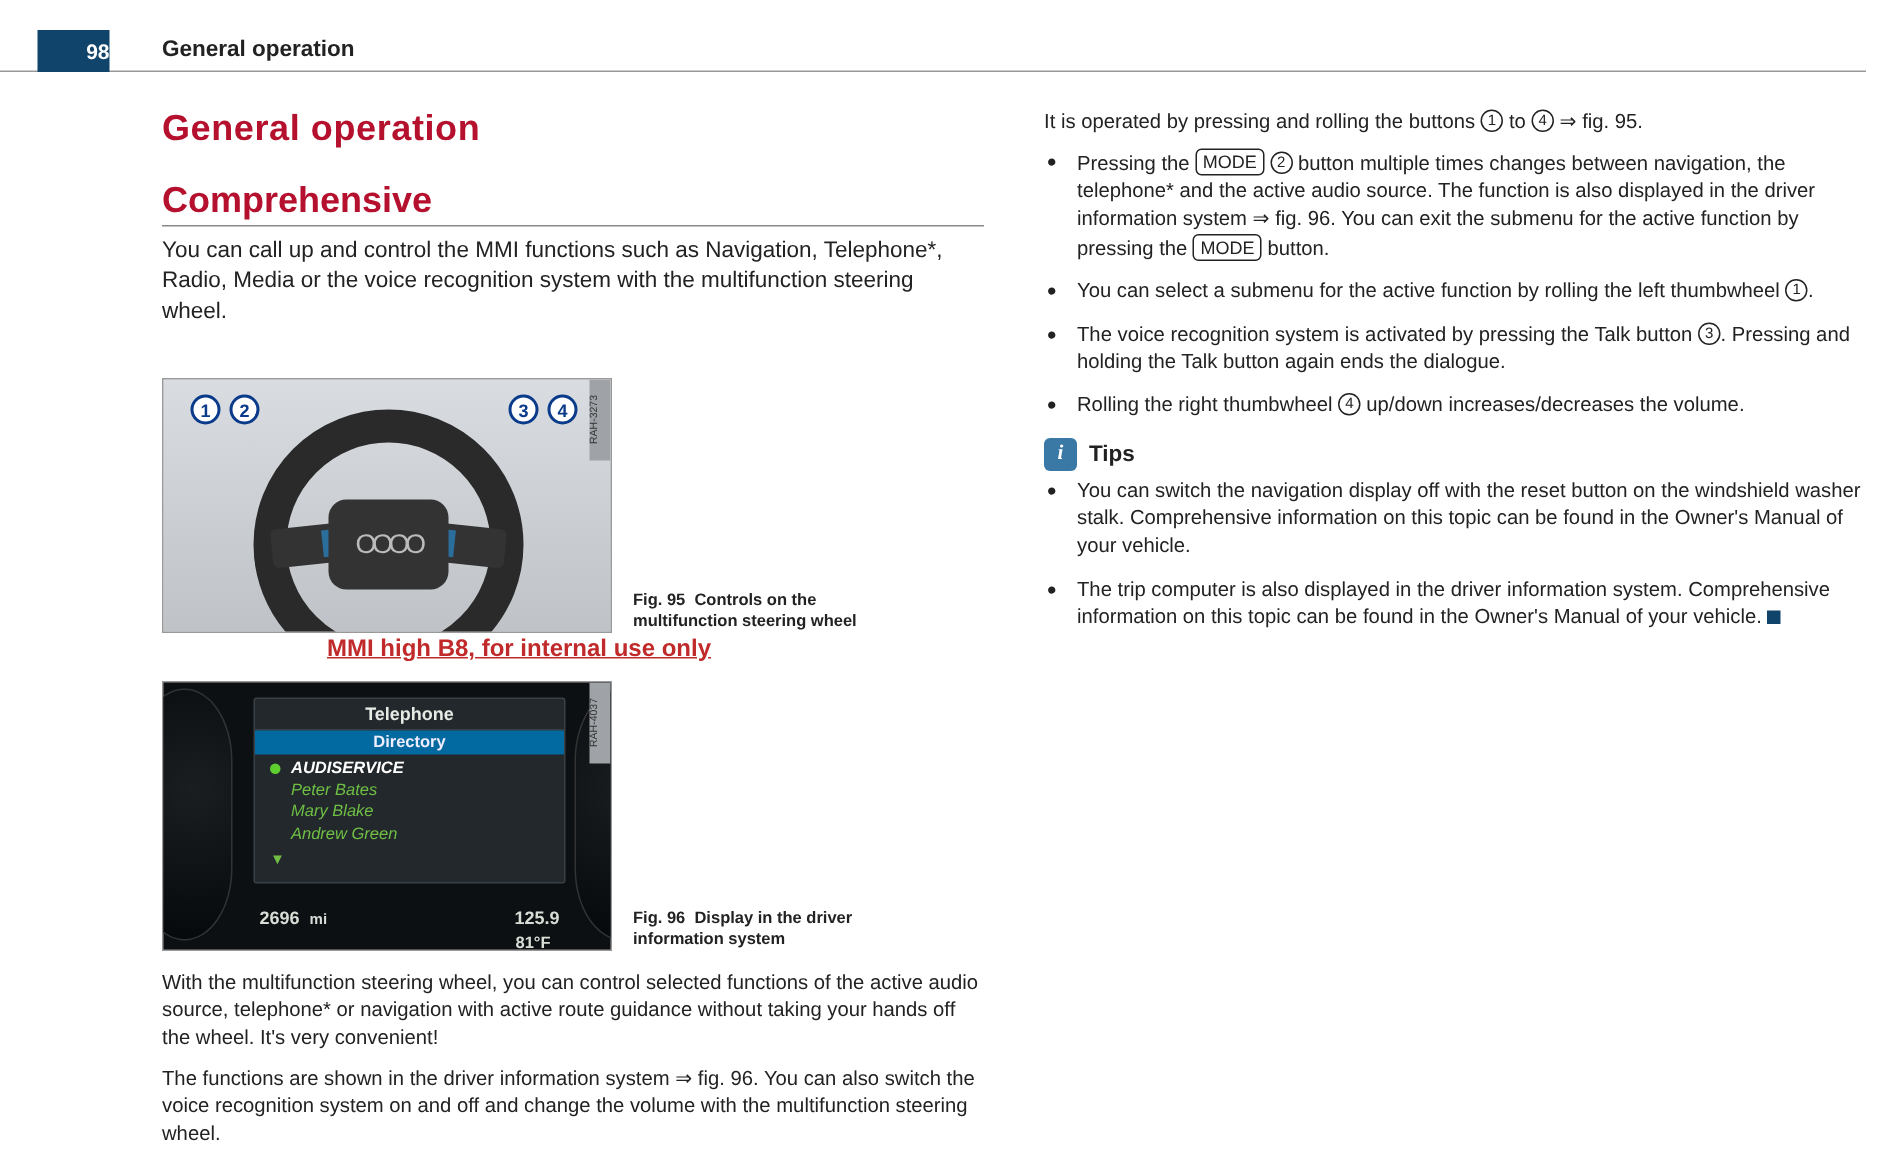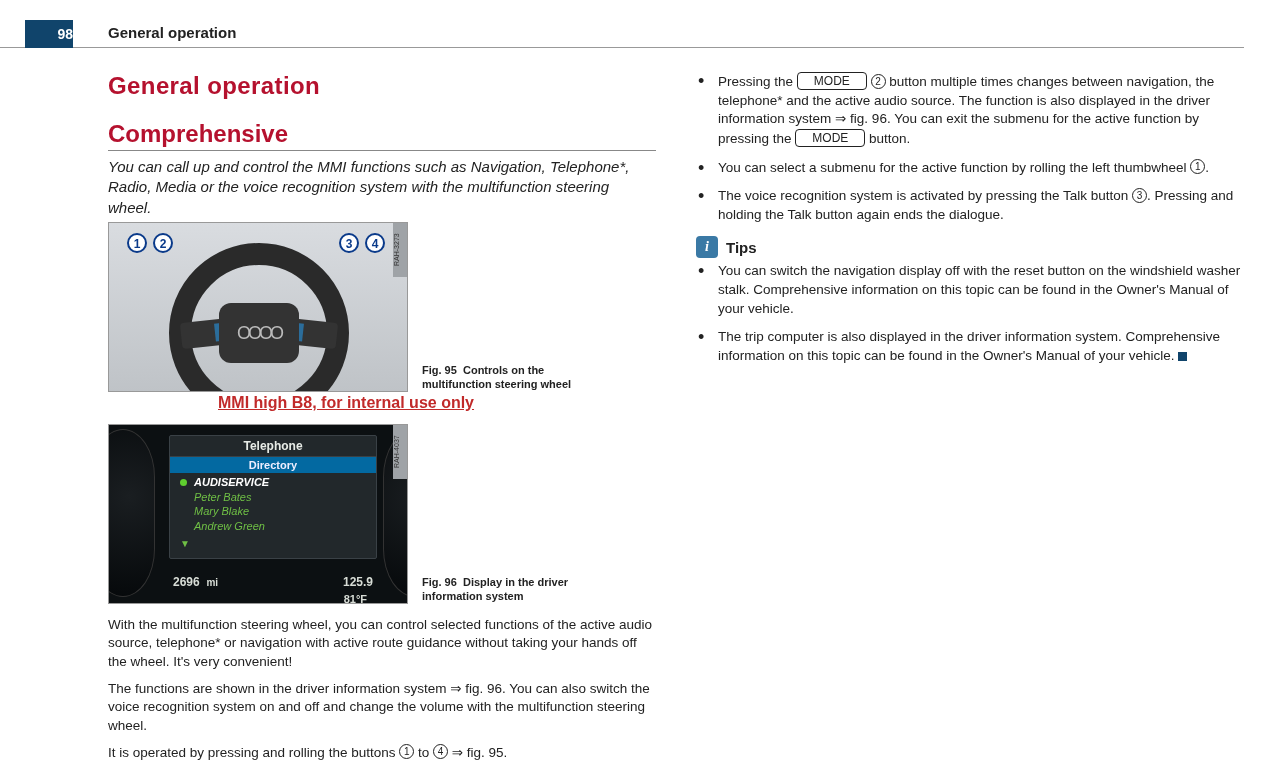--- a/index.html
+++ b/index.html
@@ -53,24 +53,23 @@
   }
   .h2 {
     color: #b5112e;
     font-weight: bold;
     font-size: 24px;
     border-bottom: 1px solid #888;
     padding-bottom: 2px;
     margin-bottom: 6px;
   }
   .lead {
-    font-style: italic;
     font-size: 15px;
     line-height: 1.35;
-    margin-bottom: 4px;
+    margin-bottom: 34px;
   }
   .fig-block { margin-bottom: 12px; }
   .fig-row { display: flex; align-items: flex-end; gap: 14px; margin-bottom: 8px; }
   .fig-img {
     border: 1px solid #999;
     background: #555;
     position: relative;
     overflow: hidden;
     display:flex; align-items:center; justify-content:center;
   }
@@ -158,21 +157,21 @@
   p.body { line-height:1.38; margin: 6px 0 8px 0; }
   ul.bullets { list-style:none; margin:4px 0; }
   ul.bullets > li {
     position:relative; padding-left:22px; line-height:1.38; margin-bottom:10px;
   }
   ul.bullets > li::before {
     content:"•"; position:absolute; left:2px; top:0; font-size:18px; line-height:1;
   }
   .keycap {
     display:inline-block; border:1px solid #222; border-radius:4px;
-    padding:0 16px; font-size:12px; line-height:16px; vertical-align:1px;
+    padding:0 4px; font-size:12px; line-height:16px; vertical-align:1px;
   }
   .circ {
     display:inline-block; width:15px; height:15px; border:1px solid #222;
     border-radius:50%; font-size:10px; line-height:14px; text-align:center;
     vertical-align:middle; position:relative; top:-1px;
   }
   .tips-row { display:flex; align-items:center; gap:8px; margin:12px 0 4px 0; }
   .tips-icon {
     width:22px; height:22px; border-radius:4px; background:#3a79a5;
     color:#fff; font-family: Georgia, serif; font-style: italic;
@@ -263,20 +262,23 @@
   <ul class="bullets">
     <li>
       <span>Pressing the </span><span class="keycap">MODE</span> <span class="circ">2</span><span> button multiple times changes between navigation, the telephone* and the active audio source. The function is also displayed in the driver information system </span><span class="arrow-sym">⇒</span><span> fig. 96. You can exit the submenu for the active function by pressing the </span><span class="keycap">MODE</span><span> button.</span>
     </li>
     <li>
       <span>You can select a submenu for the active function by rolling the left thumbwheel </span><span class="circ">1</span><span>.</span>
     </li>
     <li>
       <span>The voice recognition system is activated by pressing the Talk button </span><span class="circ">3</span><span>. Pressing and holding the Talk button again ends the dialogue.</span>
     </li>
+    <li>
+      <span>Rolling the right thumbwheel </span><span class="circ">4</span><span> up/down increases/decreases the volume.</span>
+    </li>
   </ul>
 
   <div class="tips-row">
     <div class="tips-icon">i</div>
     <div class="tips-label">Tips</div>
   </div>
   <ul class="bullets">
     <li>You can switch the navigation display off with the reset button on the windshield washer stalk. Comprehensive information on this topic can be found in the Owner's Manual of your vehicle.</li>
     <li>
       <span>The trip computer is also displayed in the driver information system. Comprehensive information on this topic can be found in the Owner's Manual of your vehicle.</span><span class="endmark"></span>

